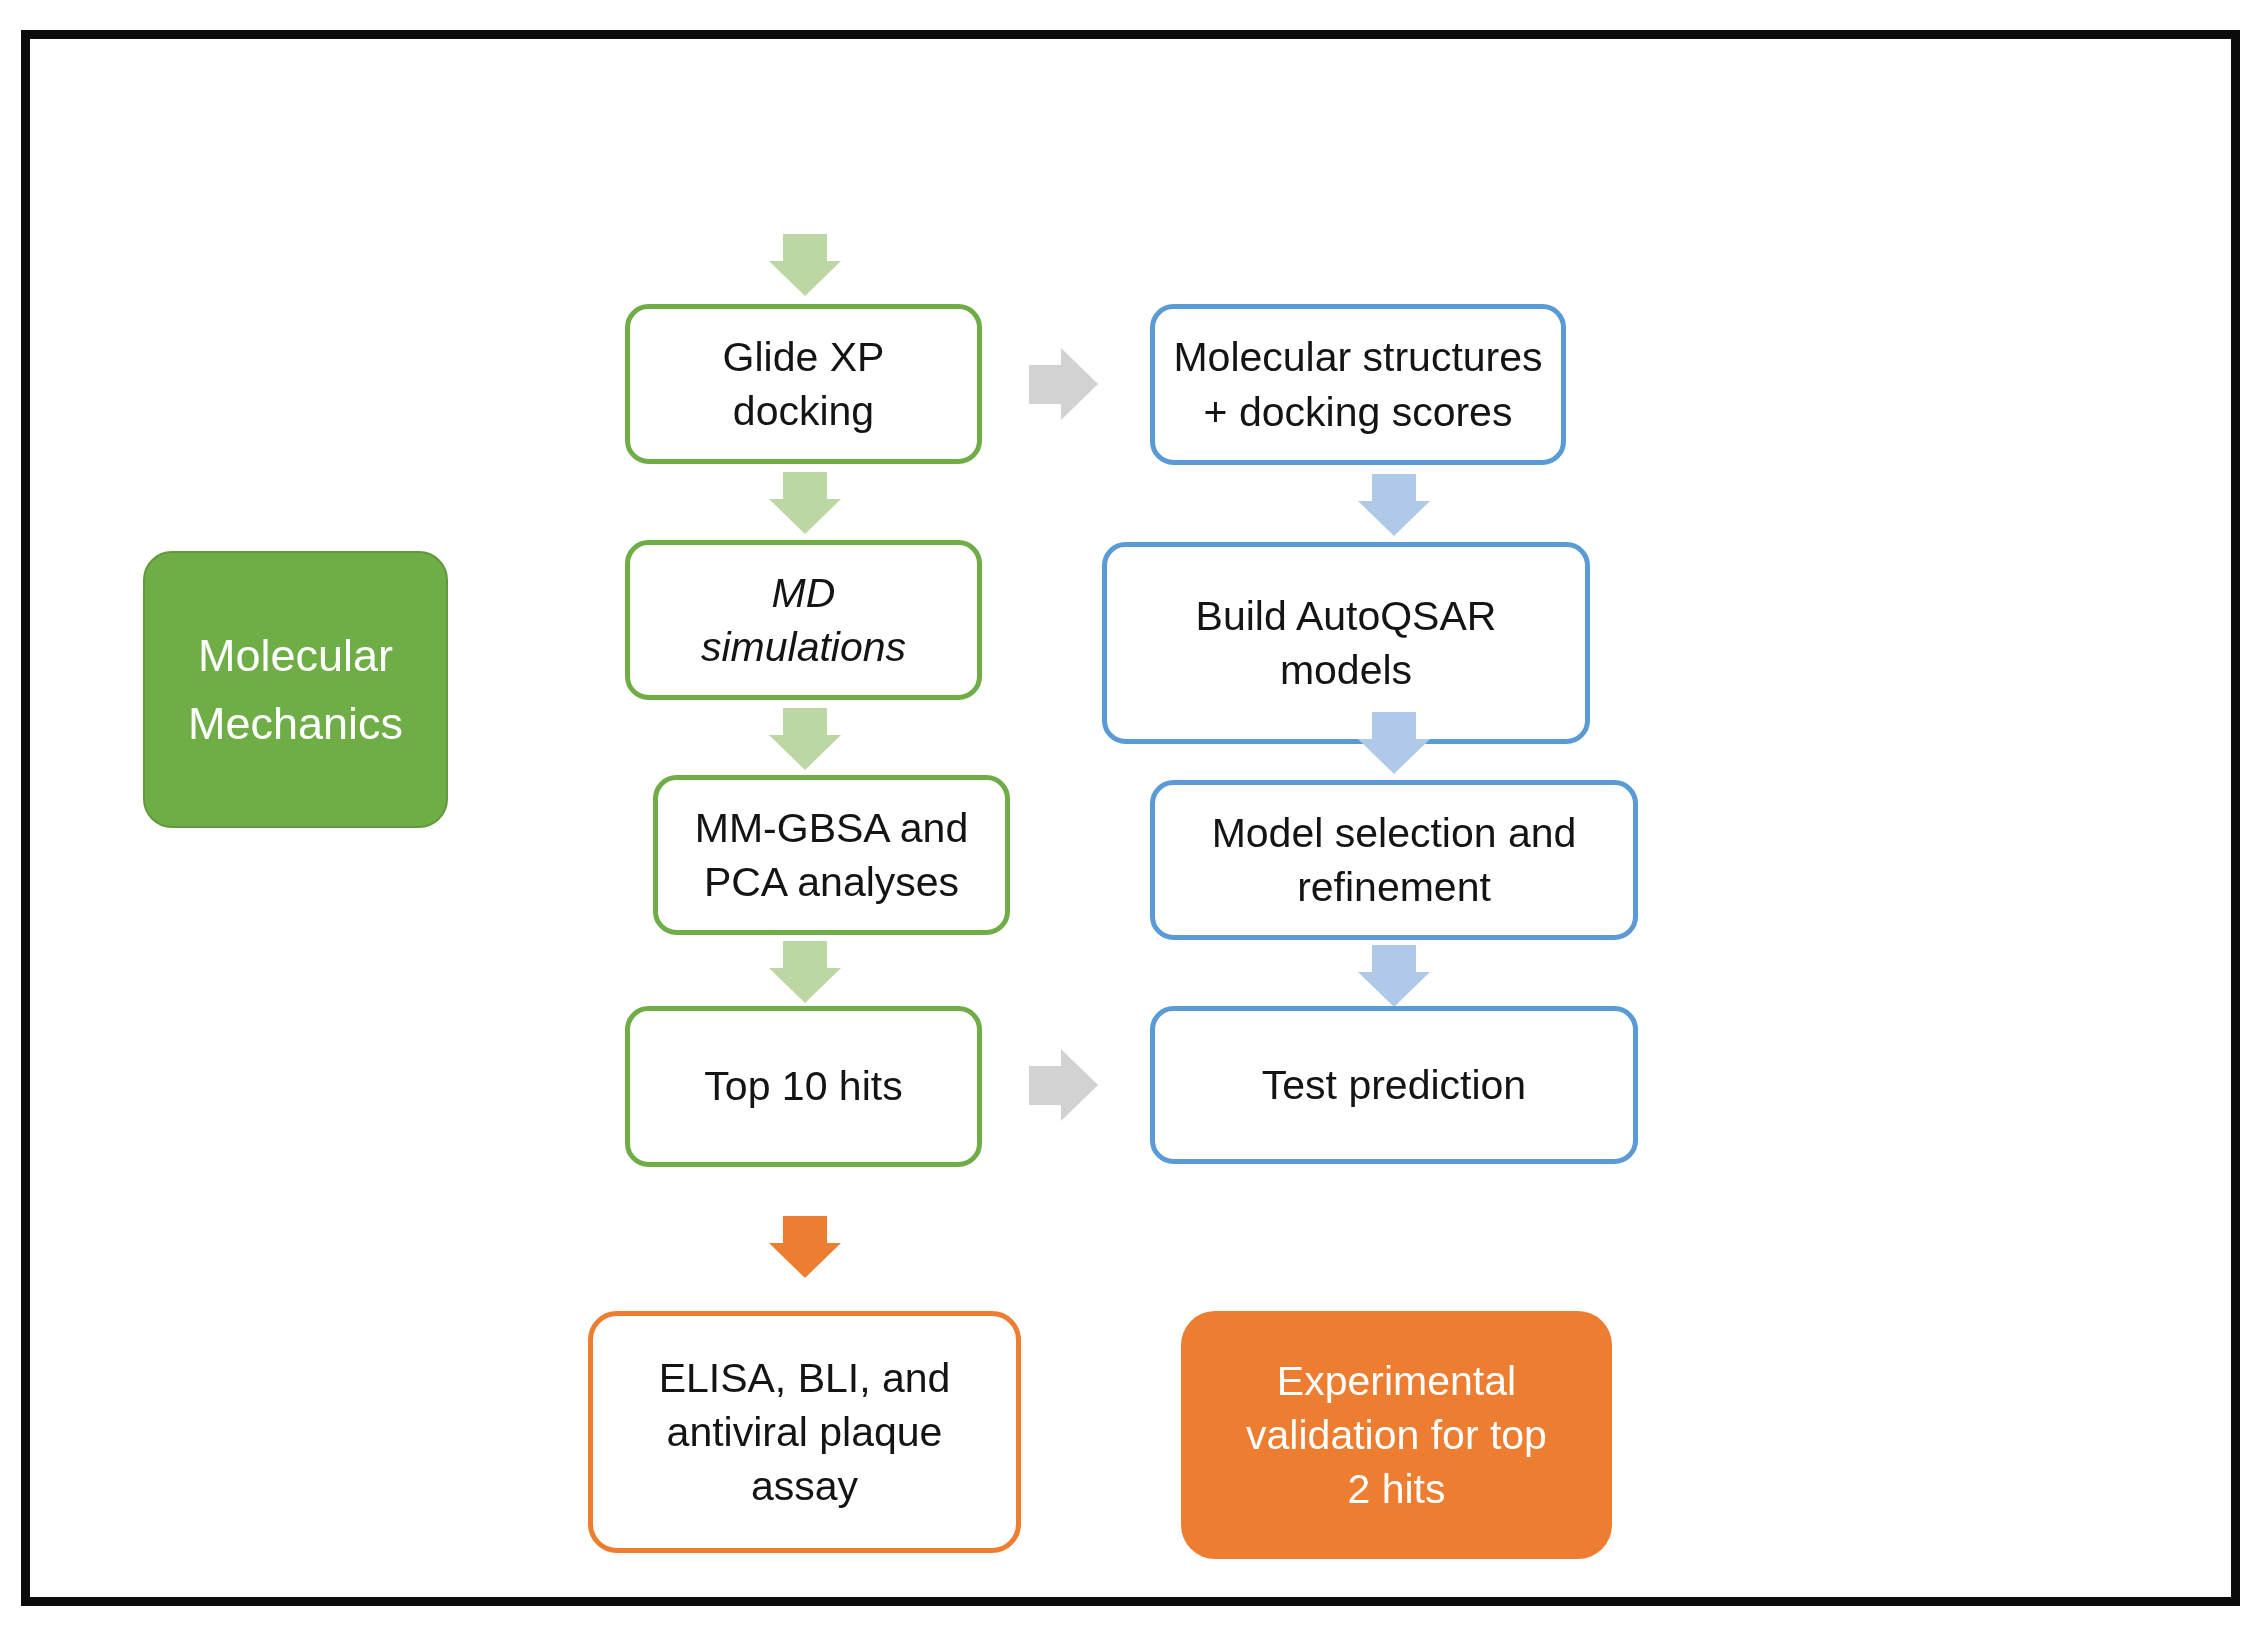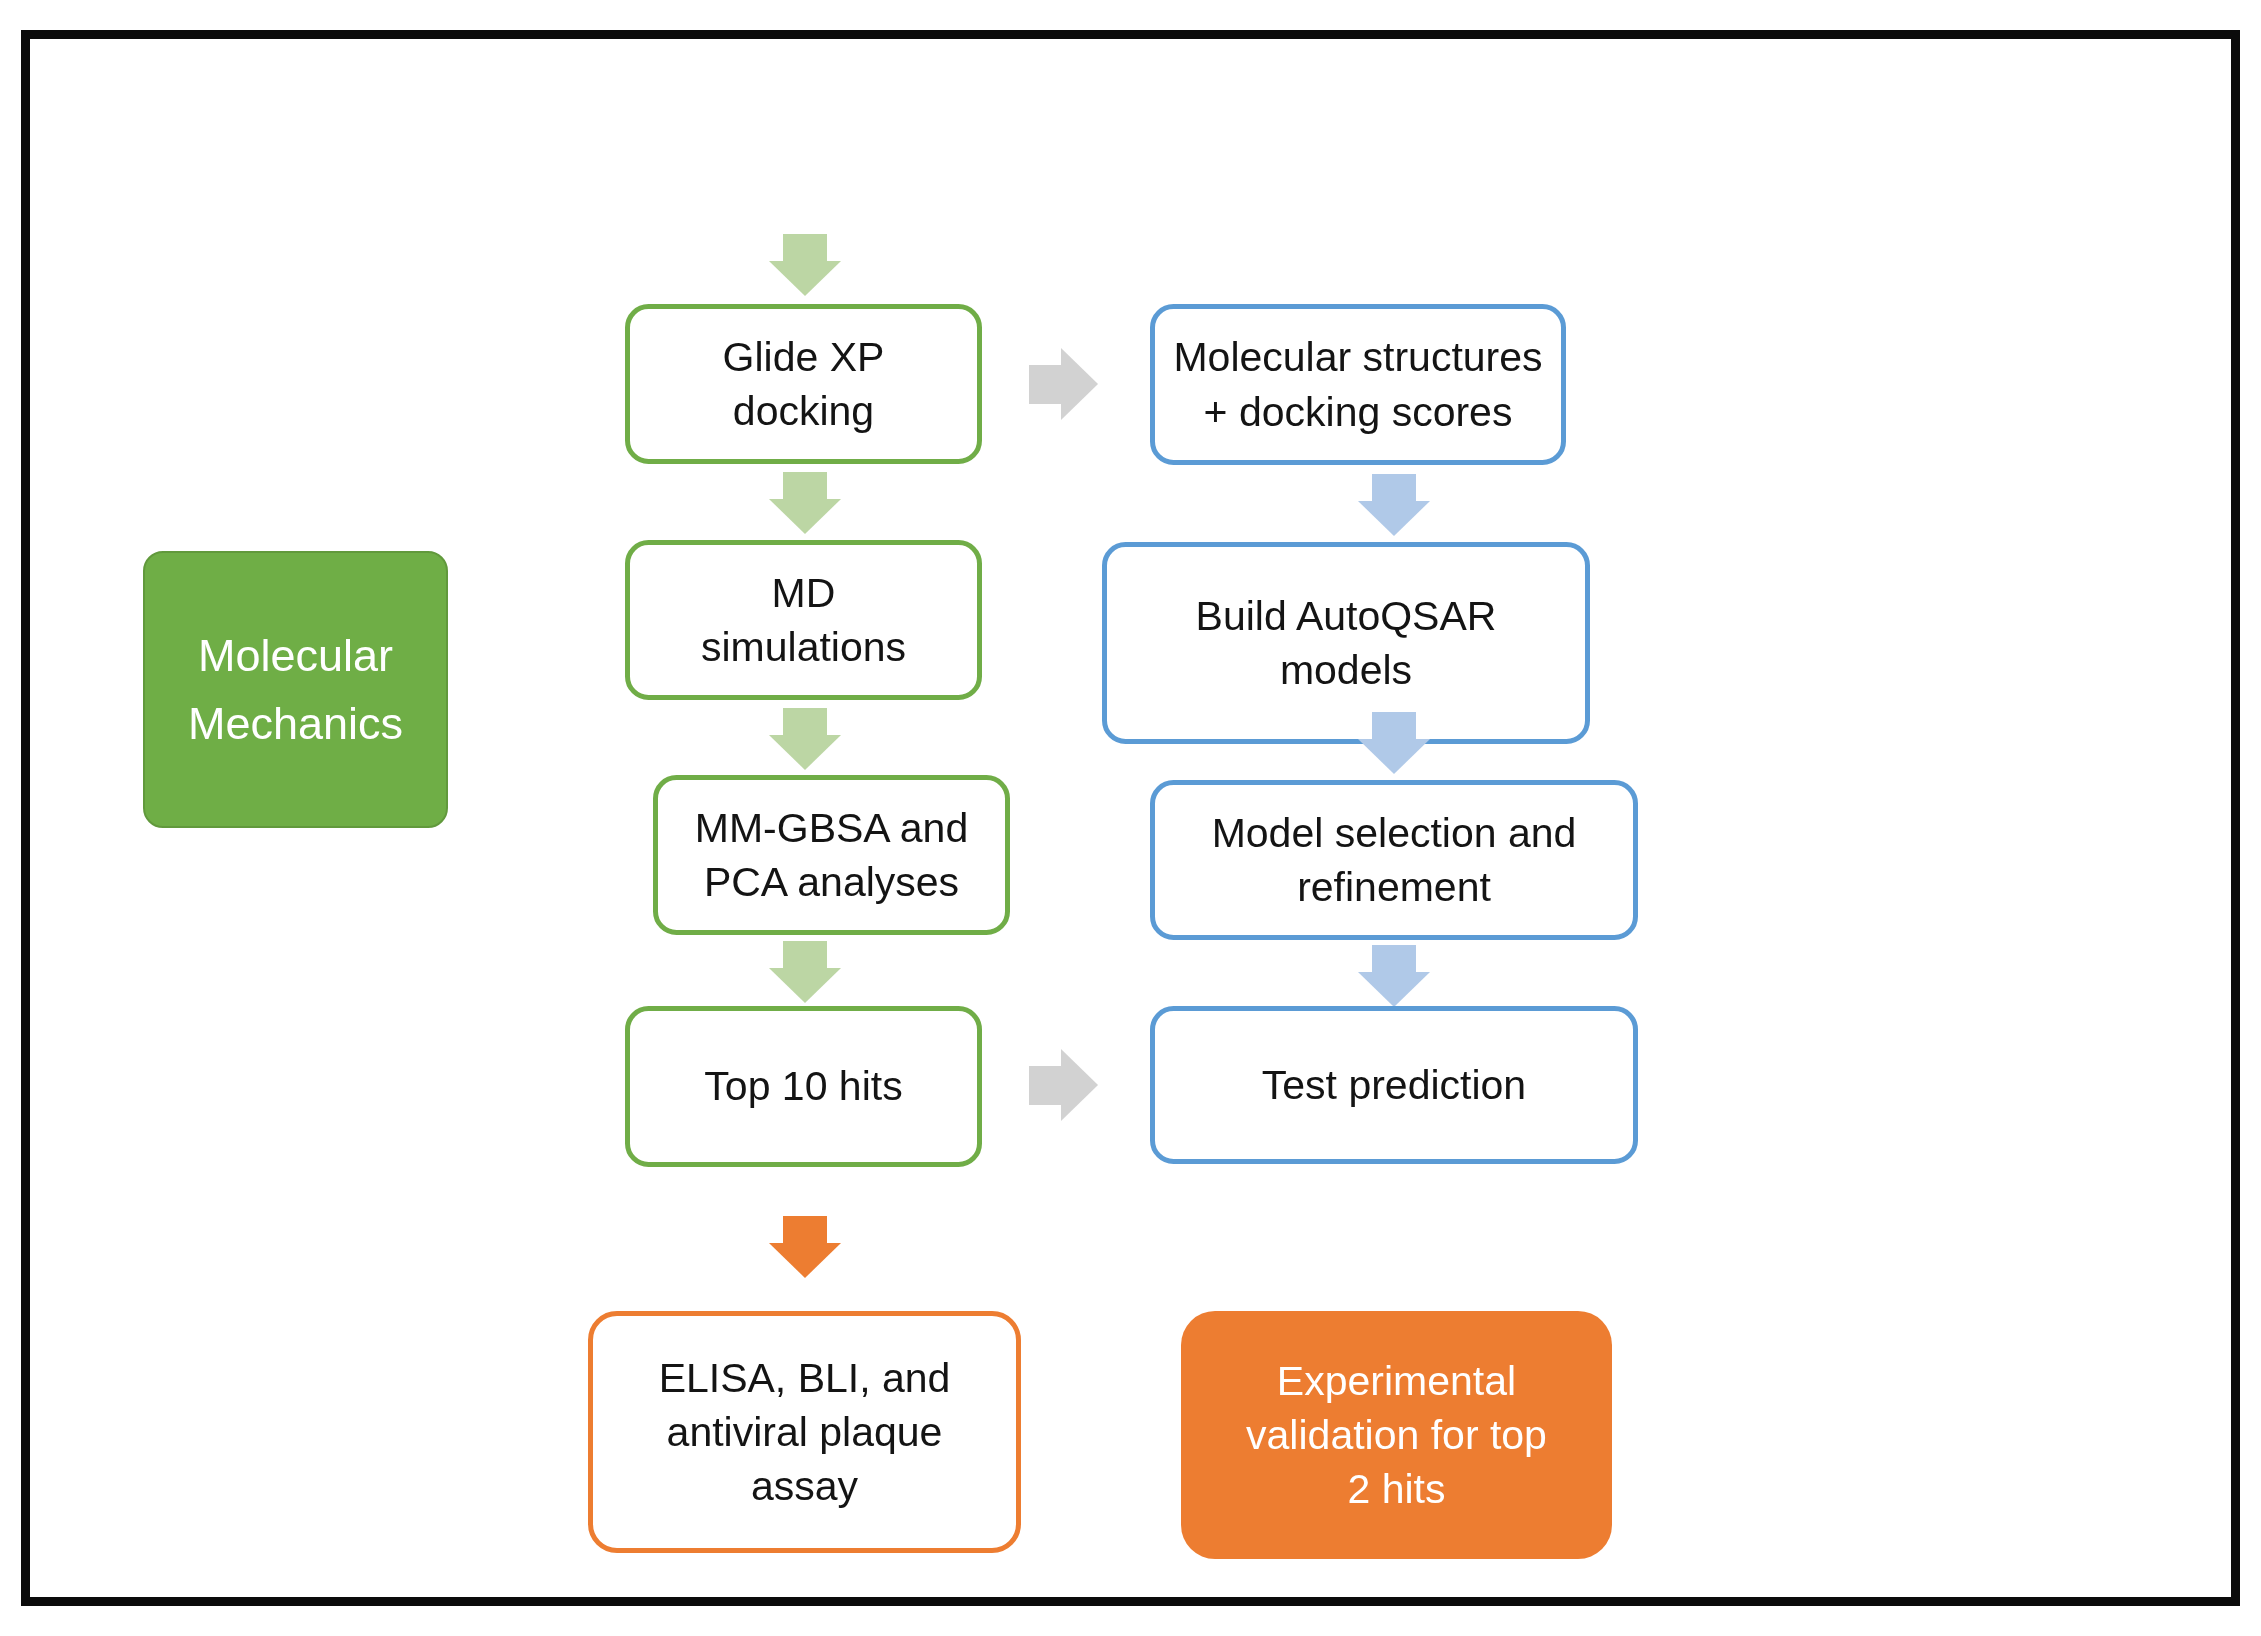--- a/index.html
+++ b/index.html
@@ -47,21 +47,21 @@
   .node.orange-outline { border: 5px solid #ED7D31; border-radius: 29px; }
   .node.orange-fill {
     background: #ED7D31;
     border: none;
     color: #ffffff;
     border-radius: 34px;
   }
   .side-label {
     position: absolute;
     box-sizing: border-box;
-    border-radius: 20px;
+    border-radius: 29px;
     display: flex;
     align-items: center;
     justify-content: center;
     text-align: center;
     font-size: 45px;
     line-height: 1.5;
     color: #ffffff;
     white-space: pre-line;
   }
   .side-label.green { background: #6FAE46; border: 2.5px solid #61993c; }
@@ -123,21 +123,21 @@
   <div class="node green" style="left:625px; top:304px; width:357px; height:160px;">
     <span>Glide XP
 docking</span>
   </div>
 
   <div class="arrow-down agreen" style="left:769px; top:472px;">
     <div class="stem"></div>
     <div class="head"></div>
   </div>
 
-  <div class="node green" style="left:625px; top:540px; width:357px; height:160px;">
+  <div class="node green" style="left:625px; top:540px; width:357px; height:160px;font-style:italic;">
     <span>MD
 simulations</span>
   </div>
 
   <div class="arrow-down agreen" style="left:769px; top:708px;">
     <div class="stem"></div>
     <div class="head"></div>
   </div>
 
   <div class="node green" style="left:625px; top:775px; width:357px; height:160px;margin-left:28px;">

